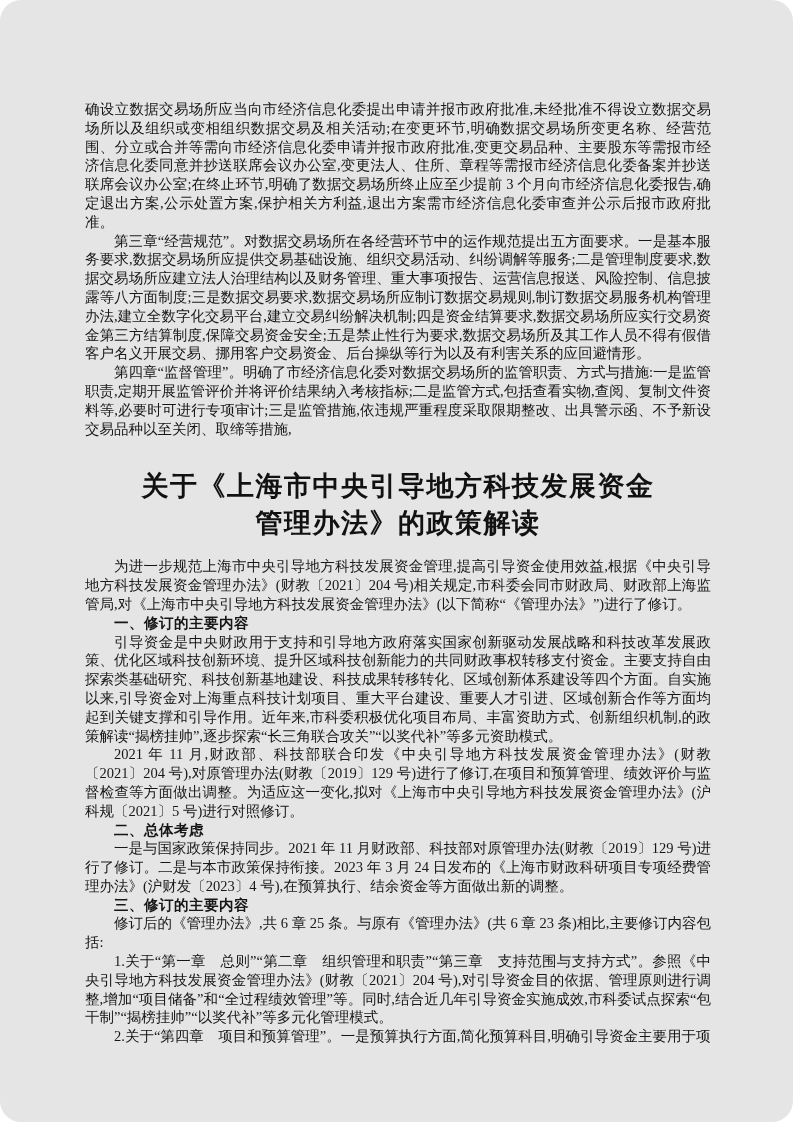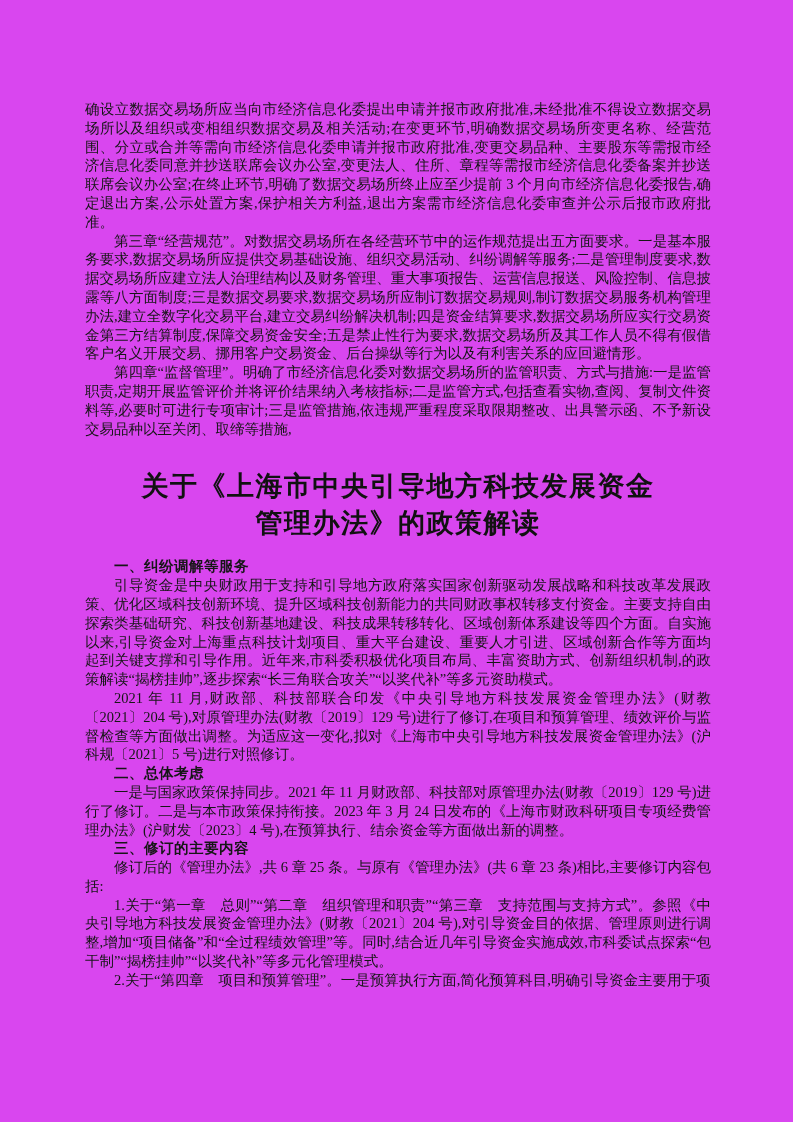--- a/index.html
+++ b/index.html
@@ -4,24 +4,25 @@
 <style>
   html, body {
     margin: 0;
     padding: 0;
     background: #ffffff;
   }
   .page {
     position: relative;
     width: 793px;
     height: 1122px;
-    background: #d946ef;
+    background: #e5e5e5;
     overflow: hidden;
     font-family: "Liberation Serif", "DejaVu Serif", serif;
     color: #161616;
+    border-radius: 21px;
   }
   .content {
     position: absolute;
     left: 85px;
     top: 100px;
     width: 626px;
   }
   .body-text {
     font-size: 14.5px;
     line-height: 18.8px;
@@ -76,21 +77,22 @@
       <p class="p">第三章“经营规范”。对数据交易场所在各经营环节中的运作规范提出五方面要求。一是基本服务要求,数据交易场所应提供交易基础设施、组织交易活动、纠纷调解等服务;二是管理制度要求,数据交易场所应建立法人治理结构以及财务管理、重大事项报告、运营信息报送、风险控制、信息披露等八方面制度;三是数据交易要求,数据交易场所应制订数据交易规则,制订数据交易服务机构管理办法,建立全数字化交易平台,建立交易纠纷解决机制;四是资金结算要求,数据交易场所应实行交易资金第三方结算制度,保障交易资金安全;五是禁止性行为要求,数据交易场所及其工作人员不得有假借客户名义开展交易、挪用客户交易资金、后台操纵等行为以及有利害关系的应回避情形。</p>
       <p class="p">第四章“监督管理”。明确了市经济信息化委对数据交易场所的监管职责、方式与措施:一是监管职责,定期开展监管评价并将评价结果纳入考核指标;二是监管方式,包括查看实物,查阅、复制文件资料等,必要时可进行专项审计;三是监管措施,依违规严重程度采取限期整改、出具警示函、不予新设交易品种以至关闭、取缔等措施,</p>
     </div>
 
     <div class="article-title">
       <div>关于《上海市中央引导地方科技发展资金</div>
       <div>管理办法》的政策解读</div>
     </div>
 
     <div>
-      <p class="h">一、纠纷调解等服务</p>
+      <p class="p">为进一步规范上海市中央引导地方科技发展资金管理,提高引导资金使用效益,根据《中央引导地方科技发展资金管理办法》(财教〔2021〕204 号)相关规定,市科委会同市财政局、财政部上海监管局,对《上海市中央引导地方科技发展资金管理办法》(以下简称“《管理办法》”)进行了修订。</p>
+      <p class="h">一、修订的主要内容</p>
       <p class="p">引导资金是中央财政用于支持和引导地方政府落实国家创新驱动发展战略和科技改革发展政策、优化区域科技创新环境、提升区域科技创新能力的共同财政事权转移支付资金。主要支持自由探索类基础研究、科技创新基地建设、科技成果转移转化、区域创新体系建设等四个方面。自实施以来,引导资金对上海重点科技计划项目、重大平台建设、重要人才引进、区域创新合作等方面均起到关键支撑和引导作用。近年来,市科委积极优化项目布局、丰富资助方式、创新组织机制,的政策解读“揭榜挂帅”,逐步探索“长三角联合攻关”“以奖代补”等多元资助模式。</p>
       <p class="p">2021 年 11 月,财政部、科技部联合印发《中央引导地方科技发展资金管理办法》(财教〔2021〕204 号),对原管理办法(财教〔2019〕129 号)进行了修订,在项目和预算管理、绩效评价与监督检查等方面做出调整。为适应这一变化,拟对《上海市中央引导地方科技发展资金管理办法》(沪科规〔2021〕5 号)进行对照修订。</p>
       <p class="h">二、总体考虑</p>
       <p class="p">一是与国家政策保持同步。2021 年 11 月财政部、科技部对原管理办法(财教〔2019〕129 号)进行了修订。二是与本市政策保持衔接。2023 年 3 月 24 日发布的《上海市财政科研项目专项经费管理办法》(沪财发〔2023〕4 号),在预算执行、结余资金等方面做出新的调整。</p>
       <p class="h">三、修订的主要内容</p>
       <p class="p">修订后的《管理办法》,共 6 章 25 条。与原有《管理办法》(共 6 章 23 条)相比,主要修订内容包括:</p>
       <p class="p">1.关于“第一章　总则”“第二章　组织管理和职责”“第三章　支持范围与支持方式”。参照《中央引导地方科技发展资金管理办法》(财教〔2021〕204 号),对引导资金目的依据、管理原则进行调整,增加“项目储备”和“全过程绩效管理”等。同时,结合近几年引导资金实施成效,市科委试点探索“包干制”“揭榜挂帅”“以奖代补”等多元化管理模式。</p>
       <p class="p">2.关于“第四章　项目和预算管理”。一是预算执行方面,简化预算科目,明确引导资金主要用于项</p>
     </div>
 

